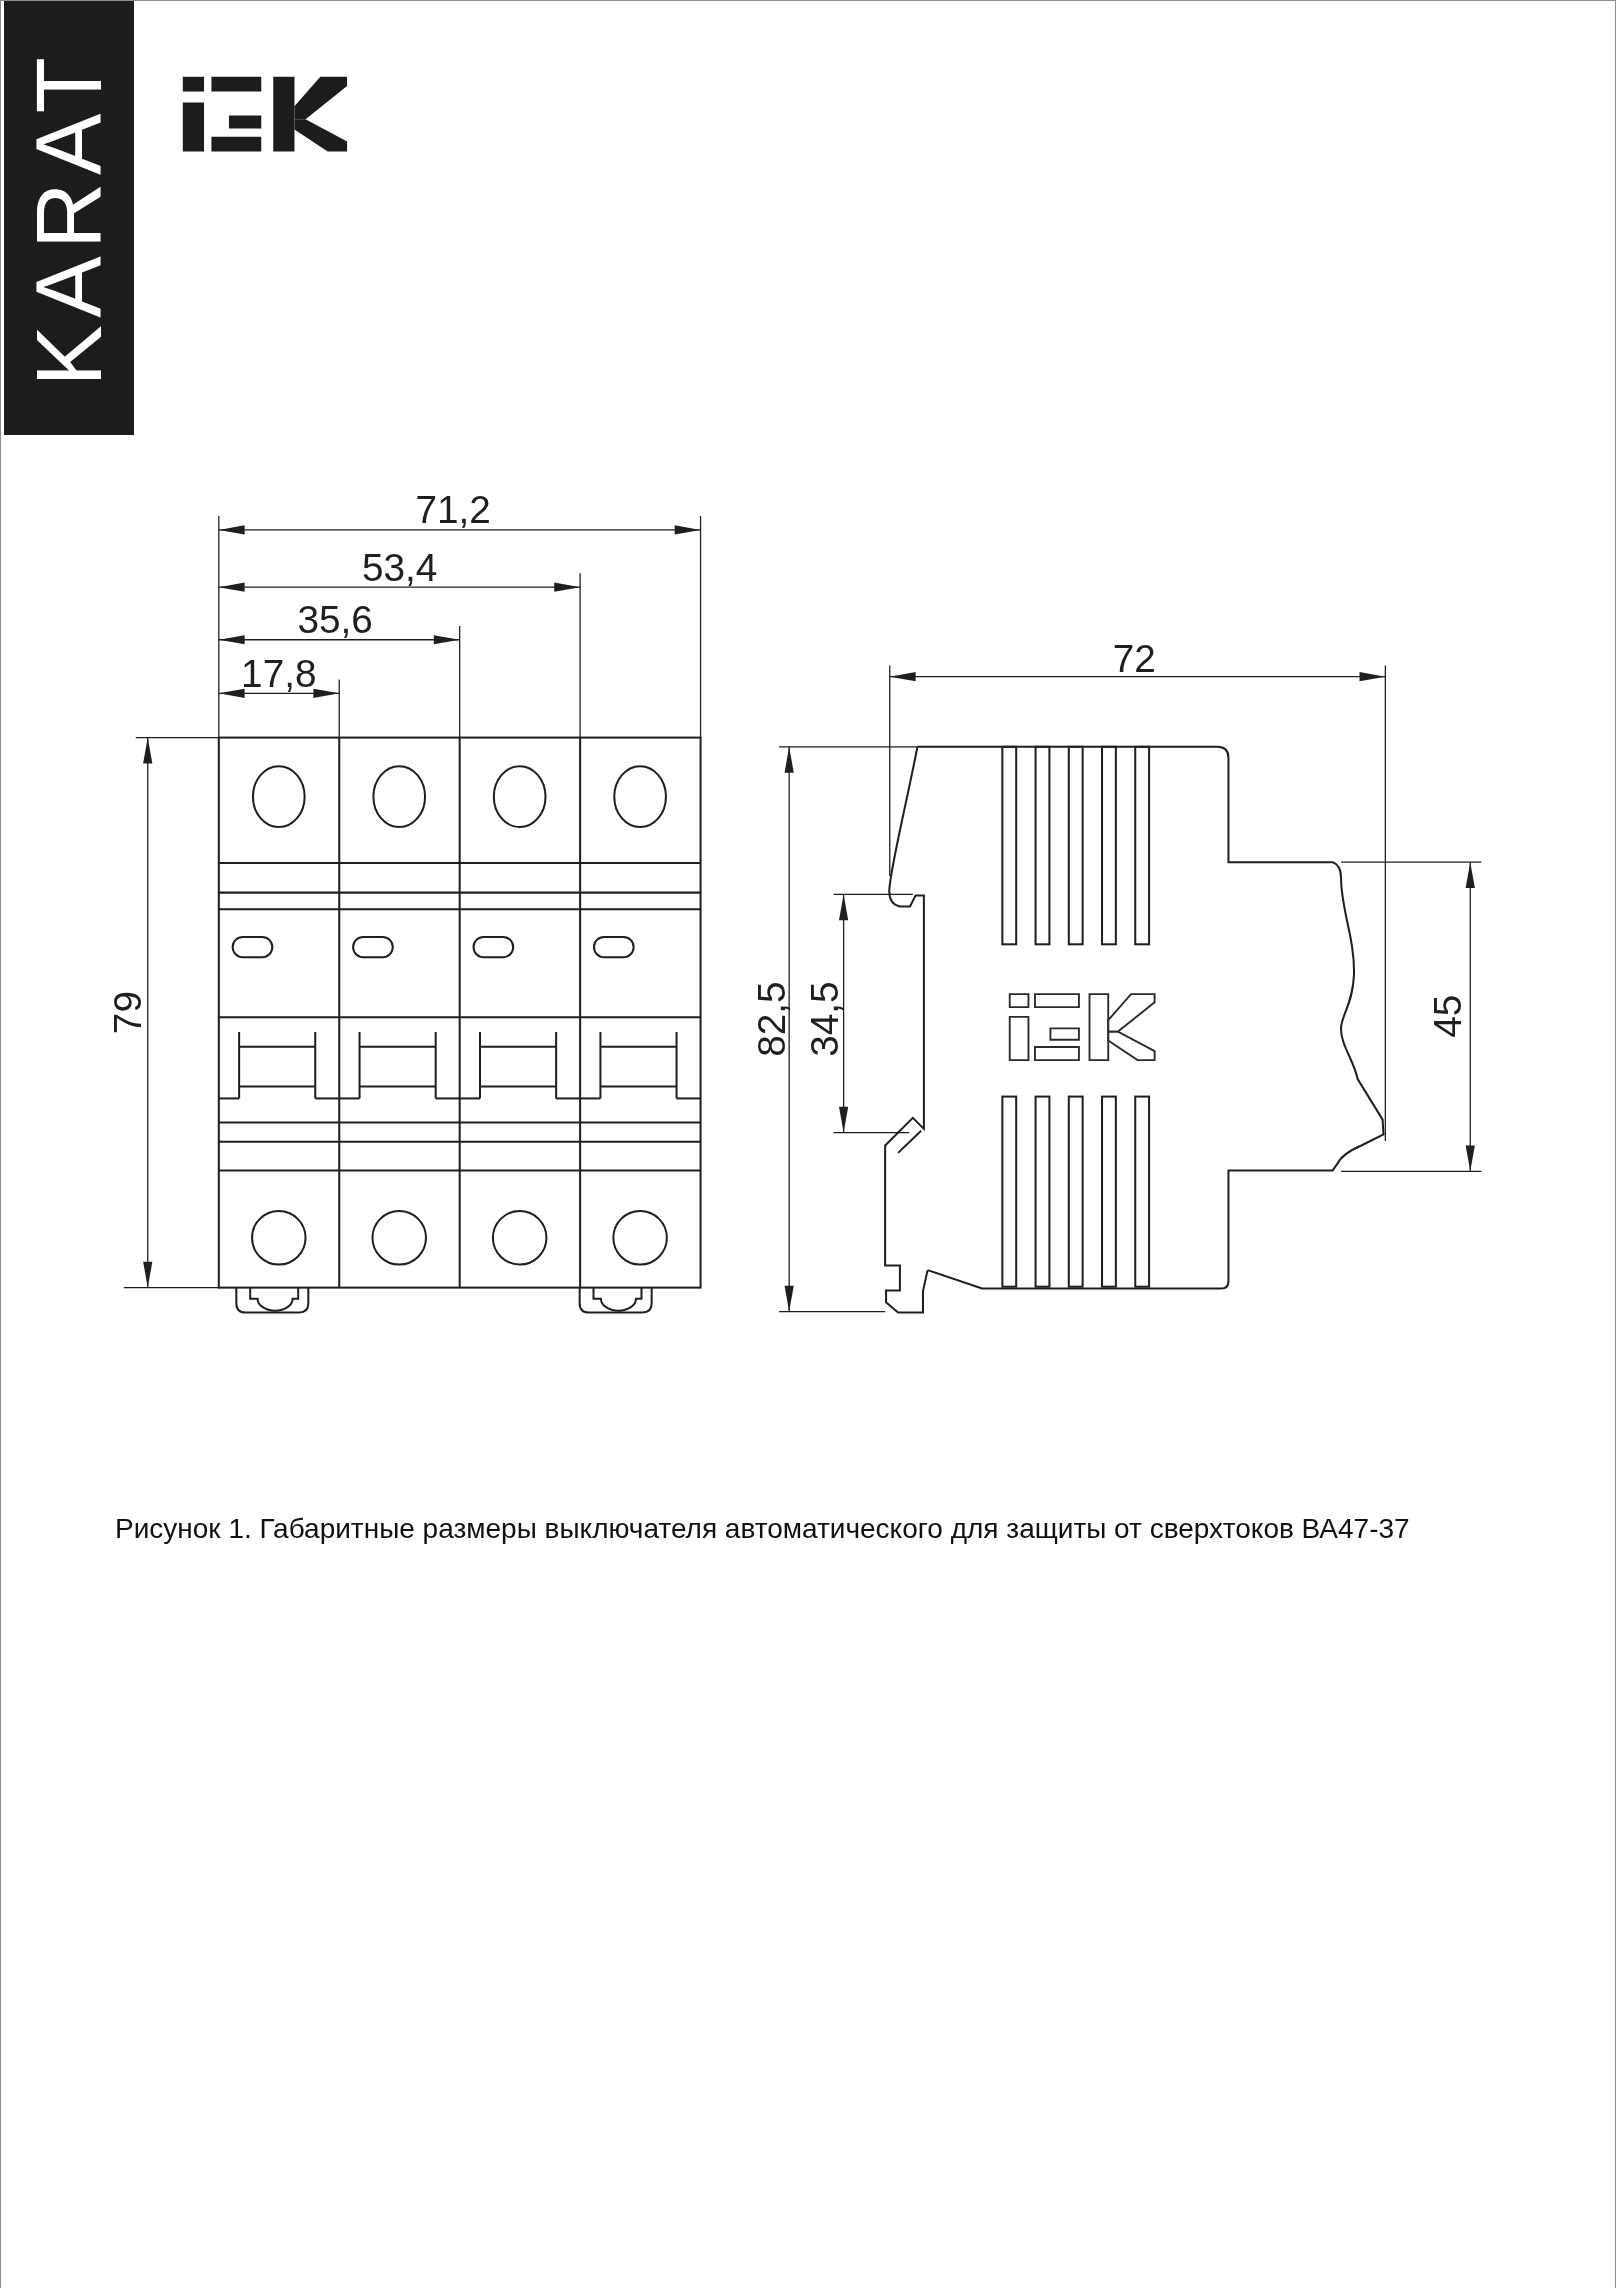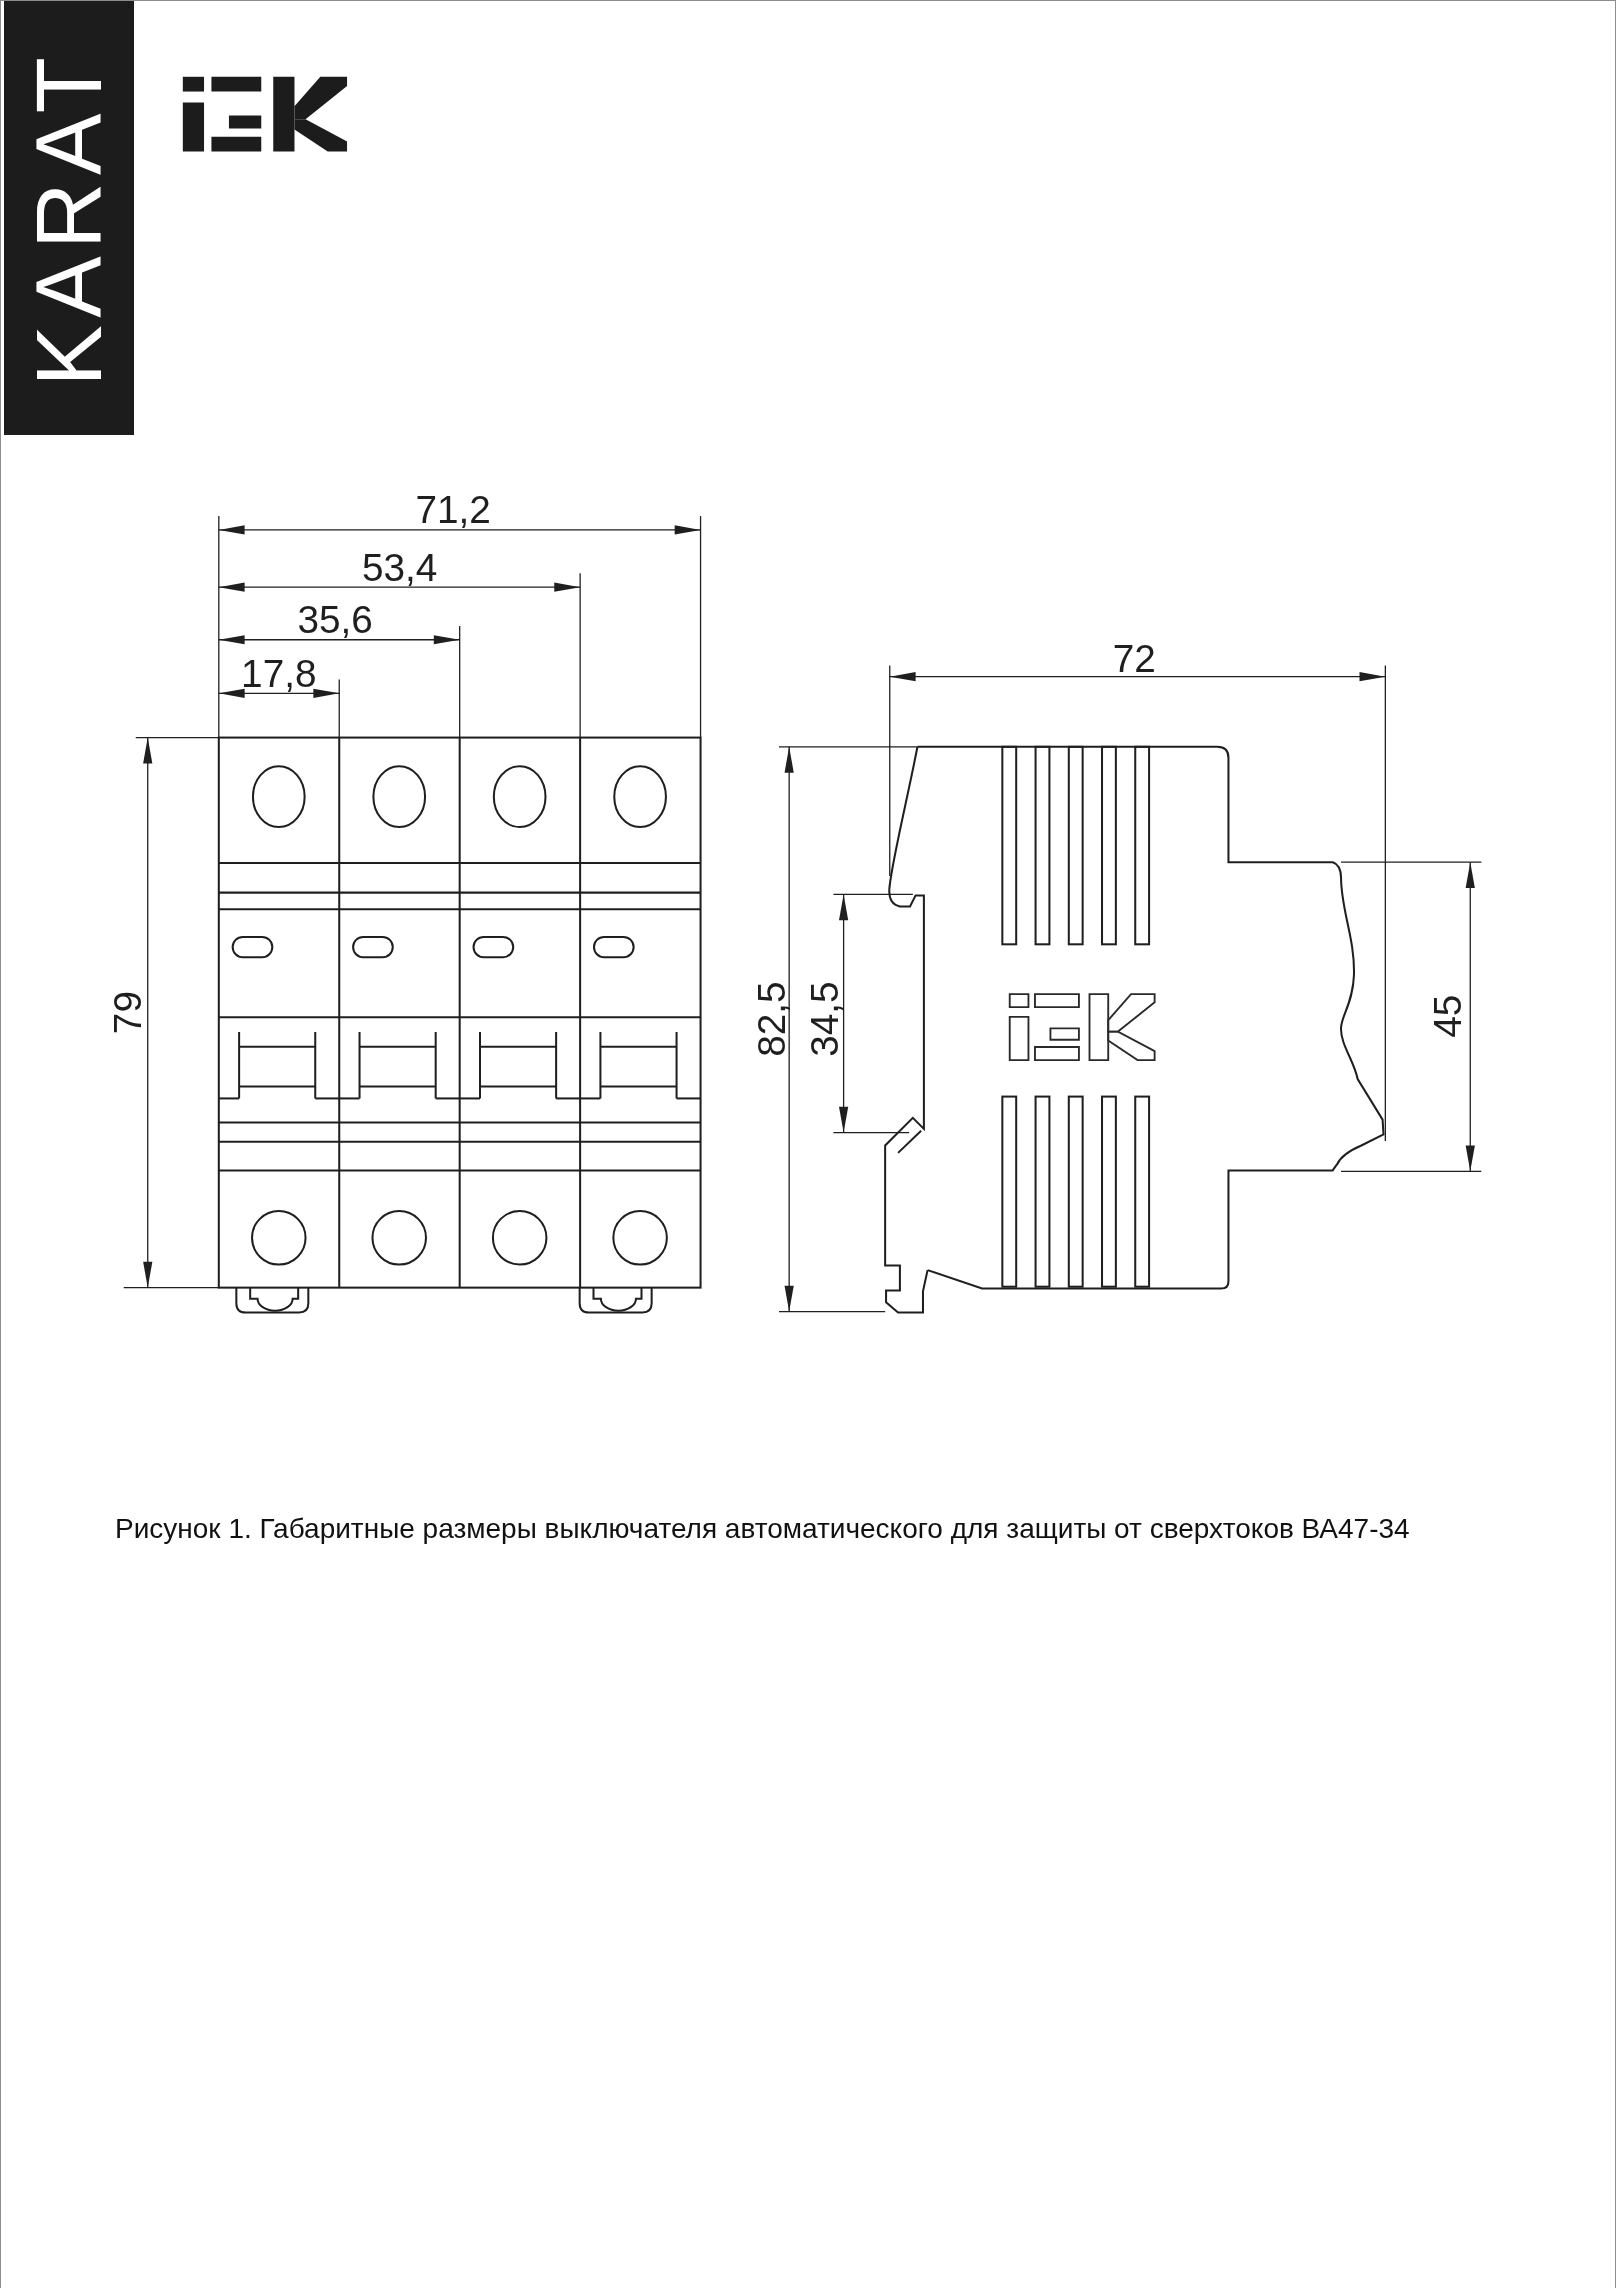--- a/index.html
+++ b/index.html
@@ -179,16 +179,16 @@
       <line class="thin" x1="913" y1="968" x2="913" y2="1226" marker-start="url(#arr)" marker-end="url(#arr)"></line>
       <line class="thin" x1="1592" y1="933" x2="1592" y2="1268" marker-start="url(#arr)" marker-end="url(#arr)"></line>
 
       <text class="dim-label" text-anchor="middle" x="1228" y="727">72</text>
       <text class="dim-label" text-anchor="middle" transform="translate(850,1103) rotate(-90)">82,5</text>
       <text class="dim-label" text-anchor="middle" transform="translate(907,1103) rotate(-90)">34,5</text>
       <text class="dim-label" text-anchor="middle" transform="translate(1582,1100) rotate(-90)">45</text>
     </g>
   </svg>
 
-  <div class="caption">Рисунок 1. Габаритные размеры выключателя автоматического для защиты от сверхтоков ВА47-34</div>
+  <div class="caption">Рисунок 1. Габаритные размеры выключателя автоматического для защиты от сверхтоков ВА47-37</div>
 
 </div>
 
 
 </body></html>

